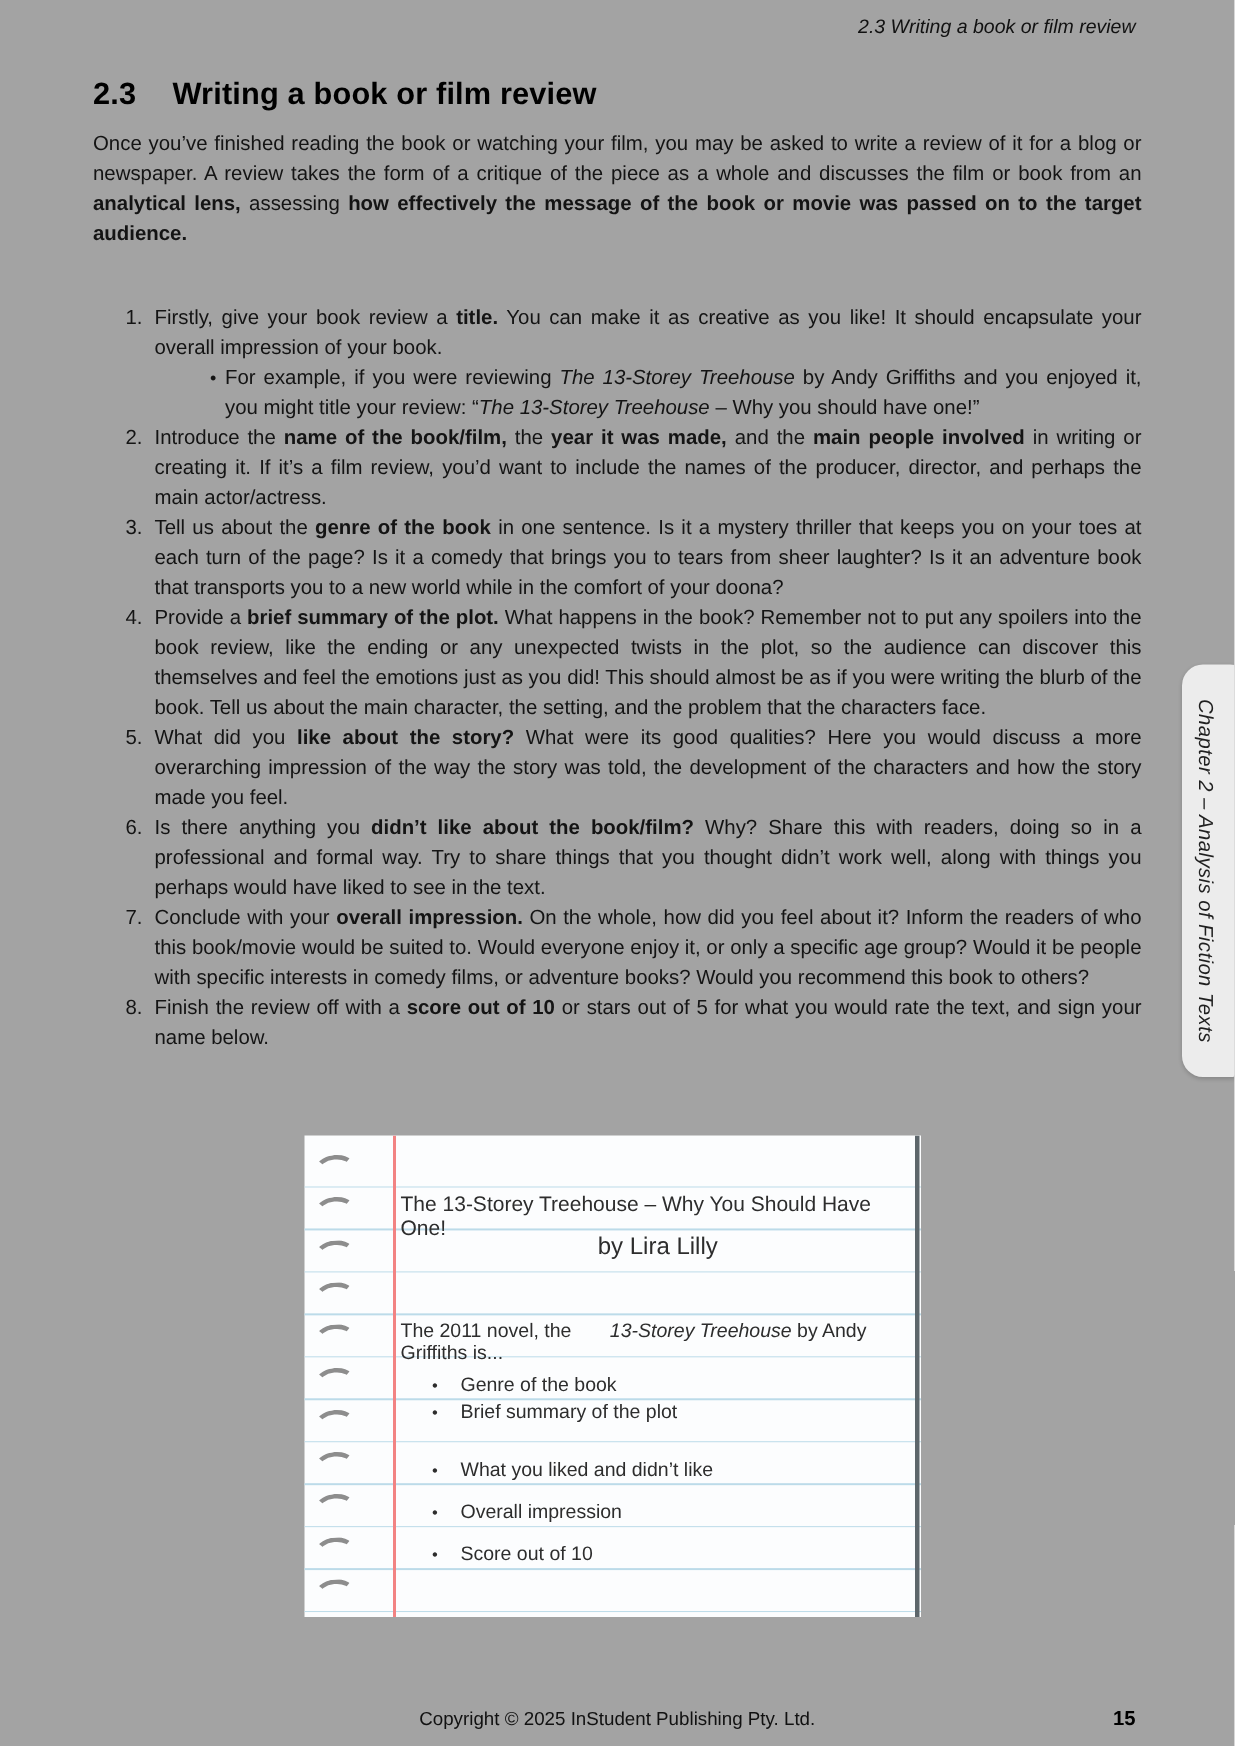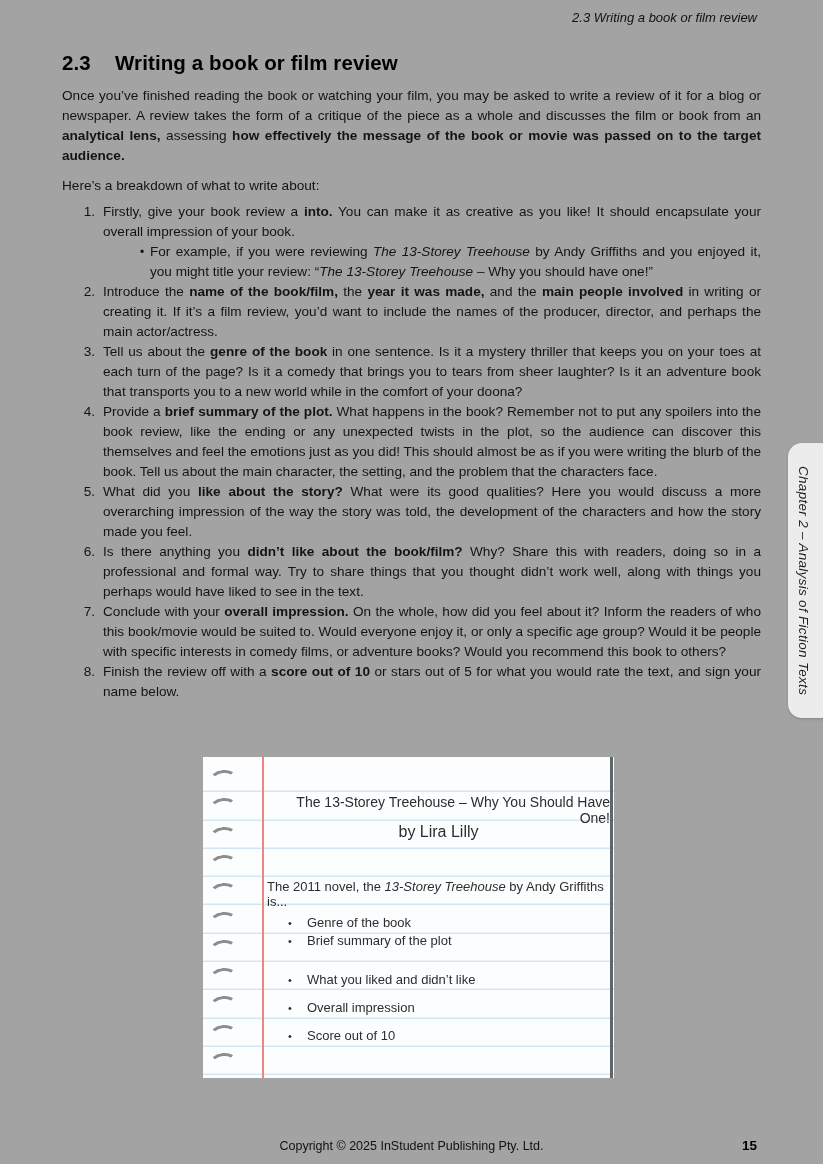--- a/index.html
+++ b/index.html
@@ -26,21 +26,21 @@
   .notebook{
     position:absolute;left:203px;top:757px;width:411px;height:321px;
     background-color:#fcfdfe;
     background-image:repeating-linear-gradient(to bottom,transparent 0px,transparent 27.3px,#bcdbe9 27.3px,#bcdbe9 28.3px);
     background-position:0 6.7px;
     overflow:hidden;
   }
   .nb-redline{position:absolute;left:59px;top:0;width:2px;height:100%;background:#f28383;}
   .nb-right-edge{position:absolute;left:407px;top:0;width:2.5px;height:100%;background:#5d666b;}
   .curl{position:absolute;left:7px;width:21px;height:13px;border:3px solid transparent;border-top:3px solid #8d8d8d;border-radius:50%;transform:rotate(-6deg);}
-  .nb-title{position:absolute;left:64px;top:37px;width:343px;font-size:14px;color:#2d2d2d;text-align:right;}
+  .nb-title{position:absolute;left:64px;top:37px;width:343px;font-size:14px;color:#2d2d2d;}
   .nb-byline{position:absolute;left:64px;top:66px;width:343px;text-align:center;font-size:16px;color:#2d2d2d;}
   .nb-intro{position:absolute;left:64px;top:122px;width:343px;font-size:13px;color:#2d2d2d;}
   .nb-bullet-row{position:absolute;left:85px;font-size:13px;color:#2d2d2d;}
   .nb-bullet-row .nb-dot{display:inline-block;width:19px;font-size:11px;}
   
   .chapter-tab{
     position:absolute;left:788px;top:443px;width:46px;height:275px;background:#ececec;
     border-radius:14px;box-shadow:0 1px 3px rgba(0,0,0,.18);
     display:flex;align-items:center;justify-content:flex-start;
   }
@@ -58,28 +58,27 @@
 <div class="page">
 
   <div class="running-head">2.3 Writing a book or film review</div>
 
   <h1 class="section-heading" style="margin:0;font-size:20.5px;">
     <span class="sec-num">2.3</span><span>Writing a book or film review</span>
   </h1>
 
   <p class="intro" style="margin:0"><span>Once you’ve finished reading the book or watching your film, you may be asked to write a review of it for a blog or newspaper. A review takes the form of a critique of the piece as a whole and discusses the film or book from an </span><span style="font-weight: bold;">analytical lens,</span><span> assessing </span><span style="font-weight: bold;">how effectively the message of the book or movie was passed on to the target audience.</span></p>
 
-  <p class="lead" style="margin:0">Here’s a breakdown of what to write about:</p>
 
   <div class="steps">
 
     <div class="step">
       <span class="num">1.</span>
       <div class="li-body">
-        <span><span>Firstly, give your book review a </span><span style="font-weight: bold;">into.</span><span> You can make it as creative as you like! It should encapsulate your overall impression of your book.</span></span>
+        <span><span>Firstly, give your book review a </span><span style="font-weight: bold;">title.</span><span> You can make it as creative as you like! It should encapsulate your overall impression of your book.</span></span>
         <div class="sub-item">
           <span class="bullet">•</span>
           <div class="sub-body"><span>For example, if you were reviewing </span><span style="font-style: italic;">The 13-Storey Treehouse</span><span> by Andy Griffiths and you enjoyed it, you might title your review: “</span><span style="font-style: italic;">The 13-Storey Treehouse</span><span> – Why you should have one!”</span></div>
         </div>
       </div>
     </div>
 
     <div class="step">
       <span class="num">2.</span>
       <div class="li-body"><span>Introduce the </span><span style="font-weight: bold;">name of the book/film,</span><span> the </span><span style="font-weight: bold;">year it was made,</span><span> and the </span><span style="font-weight: bold;">main people involved</span><span> in writing or creating it. If it’s a film review, you’d want to include the names of the producer, director, and perhaps the main actor/actress.</span></div>
@@ -128,21 +127,21 @@
         <div class="curl" style="top: 182.8px;"></div>
         <div class="curl" style="top: 211.1px;"></div>
         <div class="curl" style="top: 239.4px;"></div>
         <div class="curl" style="top: 267.7px;"></div>
         <div class="curl" style="top: 296px;"></div>
       </div>
     <div class="nb-redline"></div>
     <div class="nb-right-edge"></div>
     <div class="nb-title">The 13-Storey Treehouse – Why You Should Have One!</div>
     <div class="nb-byline">by Lira Lilly</div>
-    <div class="nb-intro"><span>The 2011 novel, the </span><span style="font-style: italic;">13-Storey Treehouse</span><span> by Andy Griffiths is...</span></div>
+    <div class="nb-intro"><span>The 2011 novel, the </span><span style="font-style: italic; margin-left: 22px;">13-Storey Treehouse</span><span> by Andy Griffiths is...</span></div>
     <div class="nb-bullet-row" style="top:158px"><span class="nb-dot">•</span><span>Genre of the book</span></div>
     <div class="nb-bullet-row" style="top:176px"><span class="nb-dot">•</span><span>Brief summary of the plot</span></div>
     <div class="nb-bullet-row" style="top:214.6px"><span class="nb-dot">•</span><span>What you liked and didn’t like</span></div>
     <div class="nb-bullet-row" style="top:242.9px"><span class="nb-dot">•</span><span>Overall impression</span></div>
     <div class="nb-bullet-row" style="top:271.2px"><span class="nb-dot">•</span><span>Score out of 10</span></div>
   </div>
 
   <div class="chapter-tab">
     <span>Chapter 2 – Analysis of Fiction Texts</span>
   </div>

